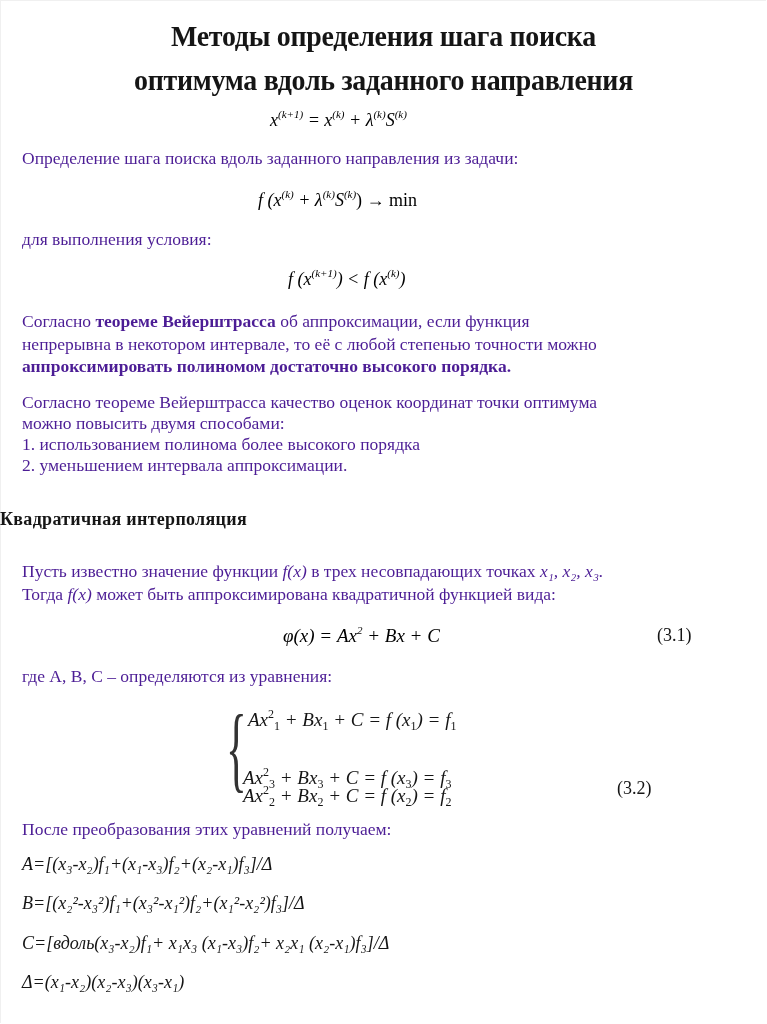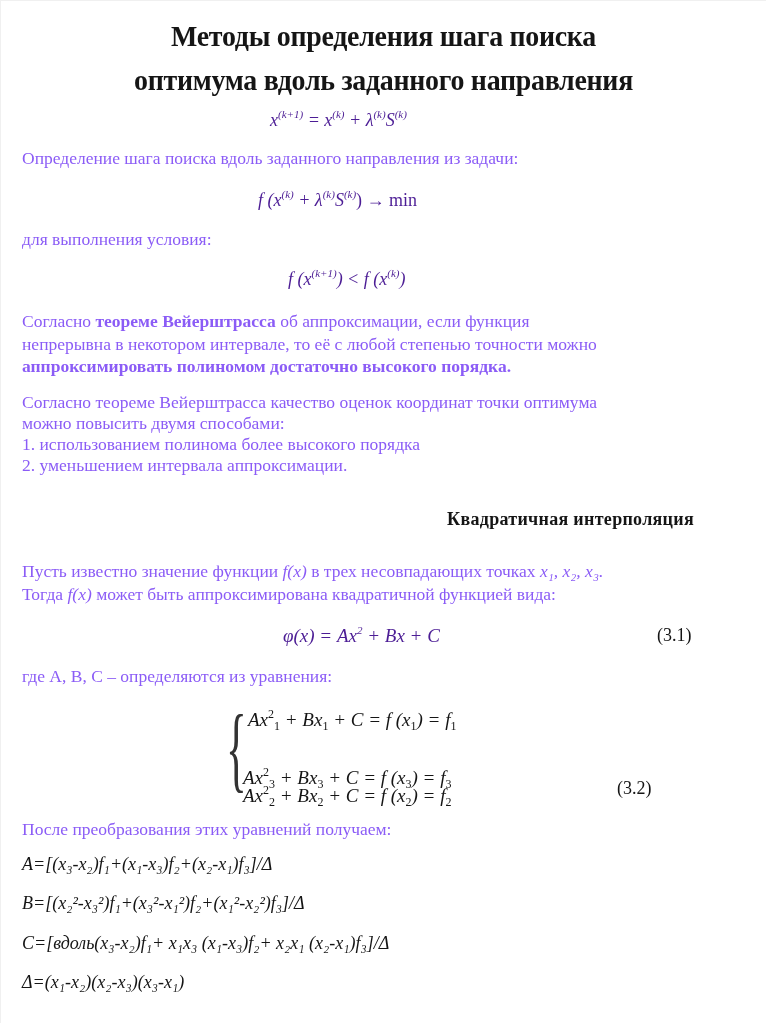--- a/index.html
+++ b/index.html
@@ -8,27 +8,27 @@
     font-family: "Liberation Serif", "DejaVu Serif", serif; color: #151515;
   }
   .frame { position: absolute; left: 0; top: 0; width: 765px; height: 1022px; border-left: 1px solid #f0f0f0; border-top: 1px solid #f0f0f0; }
   .title {
     position: absolute; left: 0; width: 767px; text-align: center;
     font-family: "Liberation Serif", serif; font-weight: bold; font-size: 30px;
     line-height: 42px; letter-spacing: -0.3px; transform: scaleX(0.93);
   }
   .t1 { top: 15px; }
   .t2 { top: 59px; }
-  .txt { position: absolute; left: 22px; font-size: 17.5px; line-height: 21px; white-space: nowrap; color: #8b5cf6; }
-  .math { position: absolute; font-family: "Liberation Serif", serif; font-size: 18px; white-space: nowrap; color: #4c1d95; }
+  .txt { position: absolute; left: 22px; font-size: 17.5px; line-height: 21px; white-space: nowrap; color: #4c1d95; }
+  .math { position: absolute; font-family: "Liberation Serif", serif; font-size: 18px; white-space: nowrap; color: #000000; }
   .it { font-style: italic; }
   sup { font-size: 11px; vertical-align: 8px; font-style: italic; }
   sub { font-size: 11px; vertical-align: -4px; }
   .bold { font-weight: bold; }
-  .h2 { position: absolute; left: 0; width: 694px; text-align: right; font-weight: bold; font-size: 18px; top: 509px; letter-spacing: 0.3px; }
+  .h2 { position: absolute; left: 0; width: 694px; text-align: left; font-weight: bold; font-size: 18px; top: 509px; letter-spacing: 0.3px; }
   .eqnum { position: absolute; font-size: 18px; }
   .brace { position: absolute; left: 226px; top: 700px; font-size: 96px; line-height: 96px; transform: scaleX(0.45); transform-origin: left top; color: #333; font-weight: 100; }
   .sysrow { position: absolute; left: 243px; font-size: 19px; font-style: italic; white-space: nowrap; }
   .sysrow sub { font-style: normal; font-size: 12px; }
   .sysrow sup { font-style: normal; font-size: 12px; }
   .res { position: absolute; left: 22px; font-size: 18px; font-style: italic; white-space: nowrap; }
 </style>
 </head>
 <body>
 

